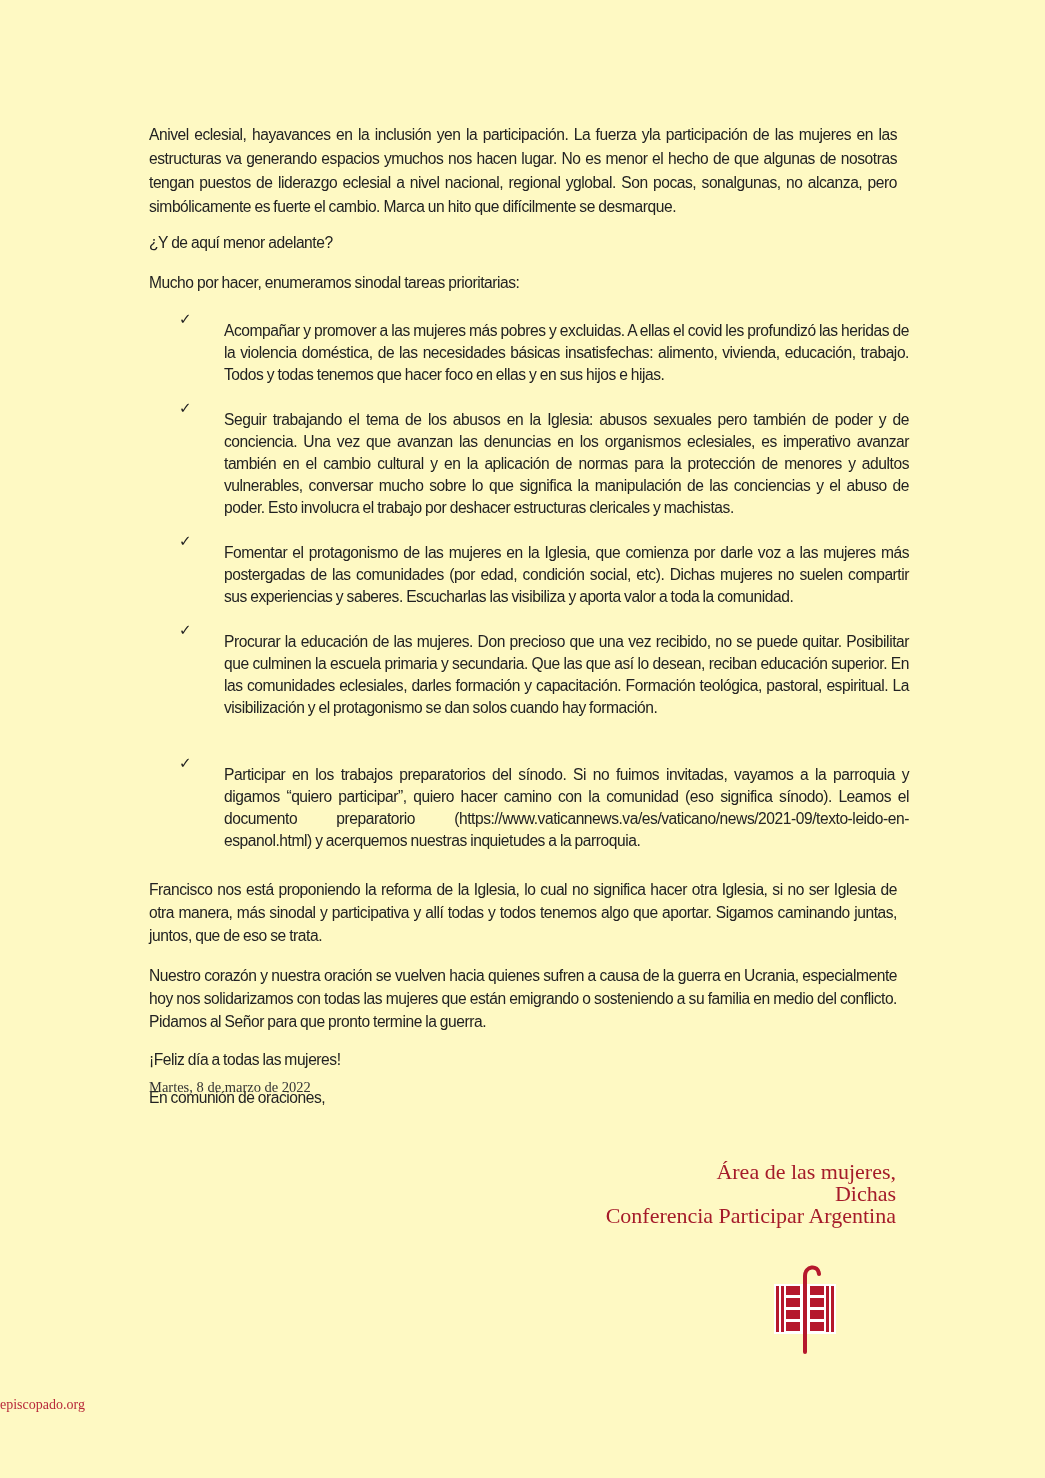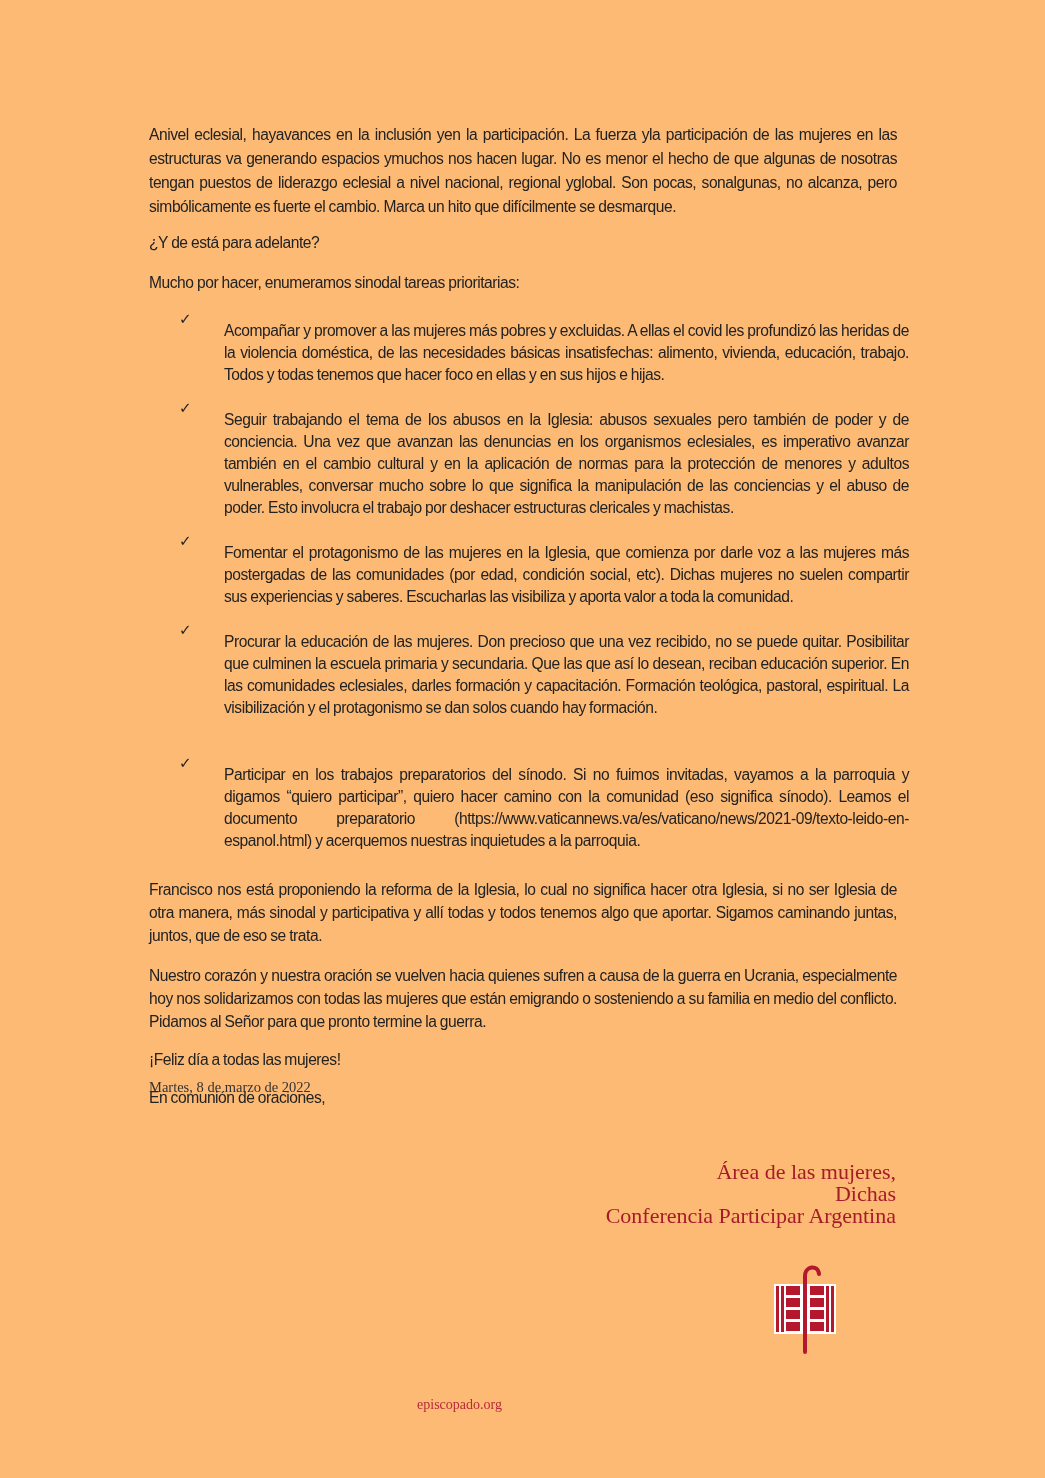--- a/index.html
+++ b/index.html
@@ -1,17 +1,17 @@
 <!DOCTYPE html>
 <html><head>
 <meta charset="utf-8">
 <style>
   html, body { margin: 0; padding: 0; background: #ffffff; }
   body { width: 1045px; height: 1478px; position: relative; overflow: hidden; }
-  .page { position: absolute; left: 0; top: 0; width: 1045px; height: 1478px; background: #fdba74; }
+  .page { position: absolute; left: 0; top: 0; width: 1045px; height: 1478px; background: #fef9c3; }
   .body-text {
     font-family: "Liberation Sans", sans-serif;
     font-size: 15.6px;
     color: #222;
     letter-spacing: -0.45px;
     word-spacing: -0.5px;
   }
   .p { position: absolute; left: 149px; width: 748px; line-height: 24px; margin: 0; text-align: justify; }
   #p1 { top: 123px; }
   #p2 { top: 231px; }
@@ -32,31 +32,31 @@
   .date {
     position: absolute; left: 149px; top: 1079px;
     font-family: "Liberation Serif", serif; font-size: 14.5px; color: #333;
   }
   .sig {
     position: absolute; right: 149px; top: 1161px; text-align: right;
     font-family: "Liberation Serif", serif; font-size: 22px; color: #a51b2a; line-height: 22px;
   }
   .logo { position: absolute; left: 770px; top: 1262px; width: 70px; height: 92px; }
   .footer {
-    position: absolute; left: 0; width: 919px; top: 1397px; text-align: center;
+    position: absolute; left: 0; width: 919px; top: 1397px; text-align: left;
     font-family: "Liberation Serif", serif; font-size: 14px; color: #b8293a;
   }
 </style>
 </head>
 <body>
 
 <div class="page">
 
   <p id="p1" class="p body-text">Anivel eclesial, hayavances en la inclusión yen la participación. La fuerza yla participación de las mujeres en las estructuras va generando espacios ymuchos nos hacen lugar. No es menor el hecho de que algunas de nosotras tengan puestos de liderazgo eclesial a nivel nacional, regional yglobal. Son pocas, sonalgunas, no alcanza, pero simbólicamente es fuerte el cambio. Marca un hito que difícilmente se desmarque.</p>
-  <p id="p2" class="p body-text">¿Y de está para adelante?</p>
+  <p id="p2" class="p body-text">¿Y de aquí menor adelante?</p>
   <p id="p3" class="p body-text">Mucho por hacer, enumeramos sinodal tareas prioritarias:</p>
 
   <div class="list">
     <div id="li0" class="li body-text">
       <span class="check">✓</span>
       <p class="li-text">Acompañar y promover a las mujeres más pobres y excluidas. A ellas el covid les profundizó las heridas de la violencia doméstica, de las necesidades básicas insatisfechas: alimento, vivienda, educación, trabajo. Todos y todas tenemos que hacer foco en ellas y en sus hijos e hijas.</p>
     </div>
     <div id="li1" class="li body-text">
       <span class="check">✓</span>
       <p class="li-text">Seguir trabajando el tema de los abusos en la Iglesia: abusos sexuales pero también de poder y de conciencia. Una vez que avanzan las denuncias en los organismos eclesiales, es imperativo avanzar también en el cambio cultural y en la aplicación de normas para la protección de menores y adultos vulnerables, conversar mucho sobre lo que significa la manipulación de las conciencias y el abuso de poder. Esto involucra el trabajo por deshacer estructuras clericales y machistas.</p>

